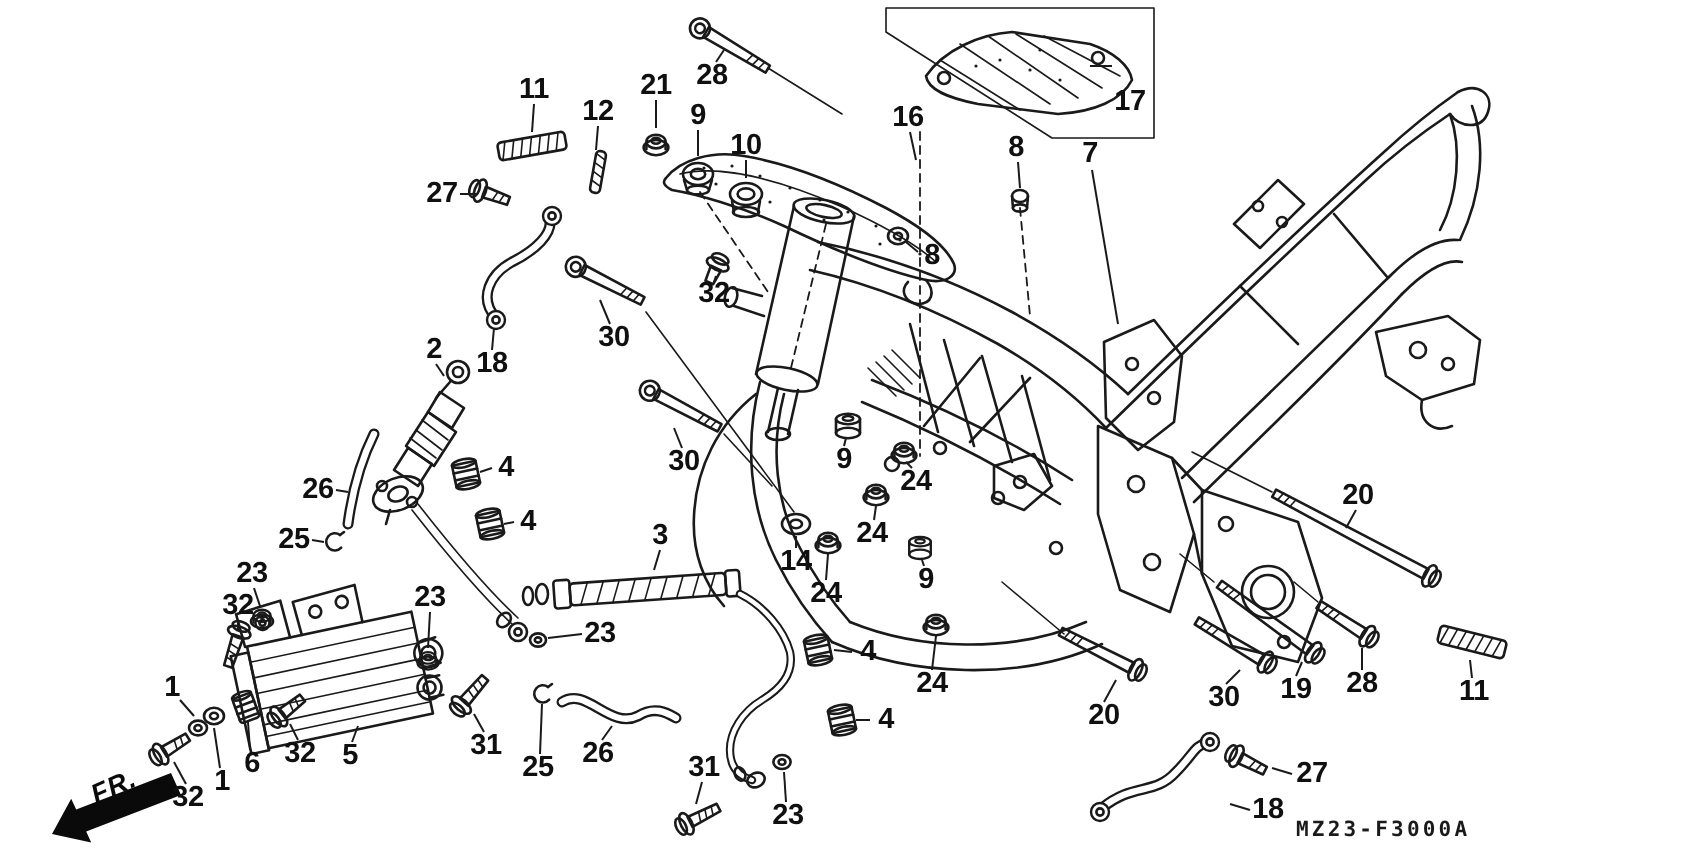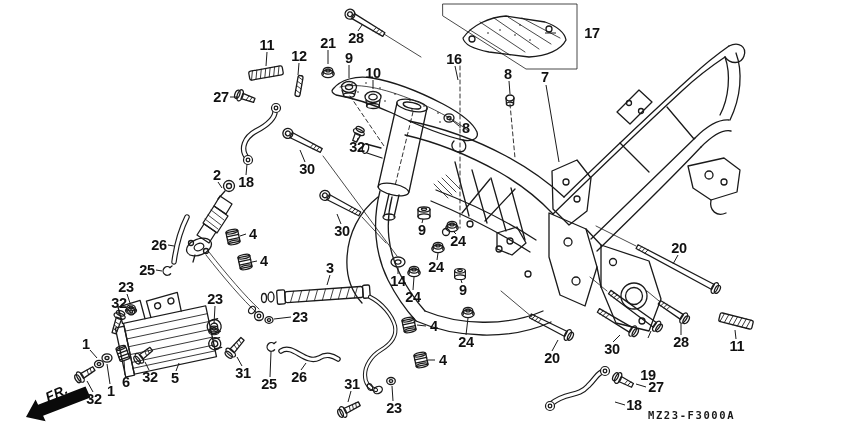--- a/index.html
+++ b/index.html
@@ -524,21 +524,21 @@
 </svg>
 
 <div id="labels-layer" style="position:absolute;left:0;top:0;width:850px;height:425px">
       <span class="part-label" style="left: 267px; top: 45px;">11</span>
       <span class="part-label" style="left: 299px; top: 56px;">12</span>
       <span class="part-label" style="left: 328px; top: 43px;">21</span>
       <span class="part-label" style="left: 356px; top: 38px;">28</span>
       <span class="part-label" style="left: 349px; top: 58px;">9</span>
       <span class="part-label" style="left: 373px; top: 73px;">10</span>
       <span class="part-label" style="left: 454px; top: 59px;">16</span>
-      <span class="part-label" style="left: 565px; top: 33px; margin-left: 27px;">17</span>
+      <span class="part-label" style="left: 565px; top: 51px;">17</span>
       <span class="part-label" style="left: 508px; top: 74px;">8</span>
       <span class="part-label" style="left: 545px; top: 77px;">7</span>
       <span class="part-label" style="left: 221px; top: 97px;">27</span>
       <span class="part-label" style="left: 466px; top: 128px;">8</span>
       <span class="part-label" style="left: 357px; top: 147px;">32</span>
       <span class="part-label" style="left: 246px; top: 182px;">18</span>
       <span class="part-label" style="left: 217px; top: 175px;">2</span>
       <span class="part-label" style="left: 307px; top: 169px;">30</span>
       <span class="part-label" style="left: 159px; top: 245px;">26</span>
       <span class="part-label" style="left: 147px; top: 270px;">25</span>
@@ -565,21 +565,21 @@
       <span class="part-label" style="left: 126px; top: 382px;">6</span>
       <span class="part-label" style="left: 150px; top: 377px;">32</span>
       <span class="part-label" style="left: 175px; top: 378px;">5</span>
       <span class="part-label" style="left: 243px; top: 373px;">31</span>
       <span class="part-label" style="left: 269px; top: 384px;">25</span>
       <span class="part-label" style="left: 299px; top: 377px;">26</span>
       <span class="part-label" style="left: 352px; top: 384px;">31</span>
       <span class="part-label" style="left: 394px; top: 408px;">23</span>
       <span class="part-label" style="left: 552px; top: 358px;">20</span>
       <span class="part-label" style="left: 612px; top: 349px;">30</span>
-      <span class="part-label" style="left: 648px; top: 345px; margin-top: 30px;">19</span>
+      <span class="part-label" style="left: 648px; top: 345px;">19</span>
       <span class="part-label" style="left: 681px; top: 342px;">28</span>
       <span class="part-label" style="left: 737px; top: 346px;">11</span>
       <span class="part-label" style="left: 679px; top: 248px;">20</span>
       <span class="part-label" style="left: 634px; top: 405px;">18</span>
       <span class="part-label" style="left: 656px; top: 387px;">27</span>
     </div>
 
 <div id="drawing-code">MZ23-F3000A</div>
 
 </div>

